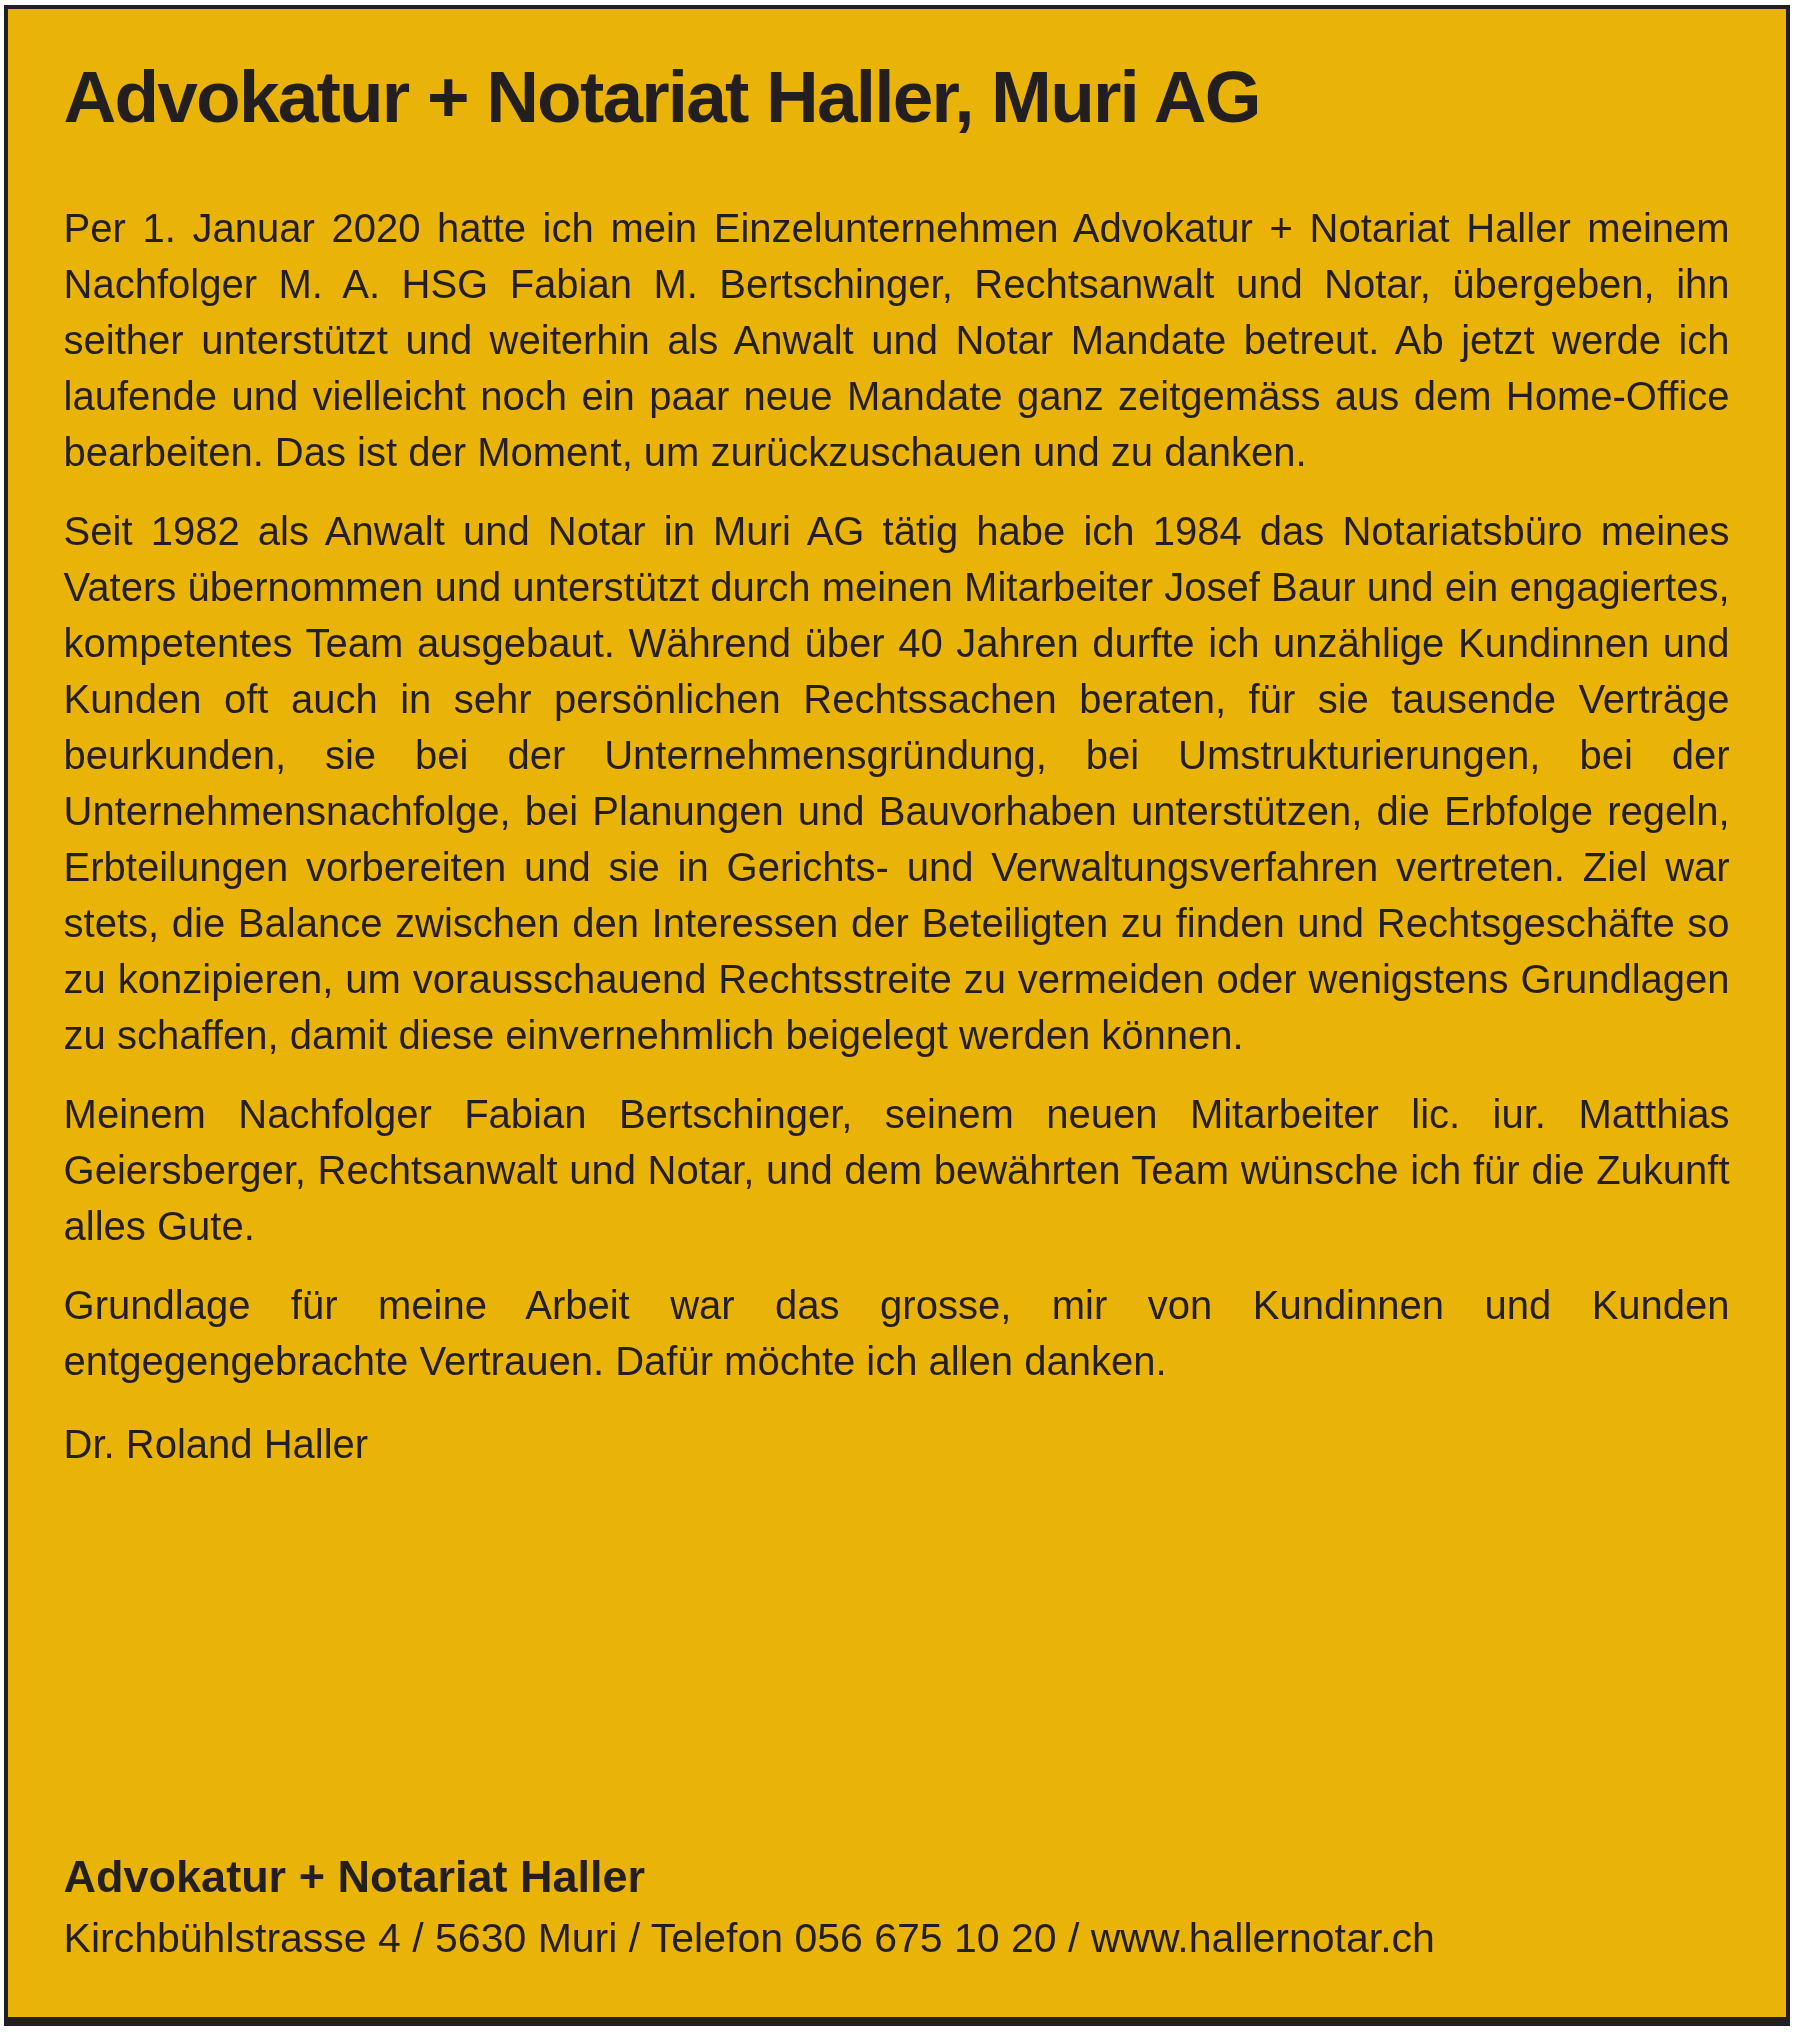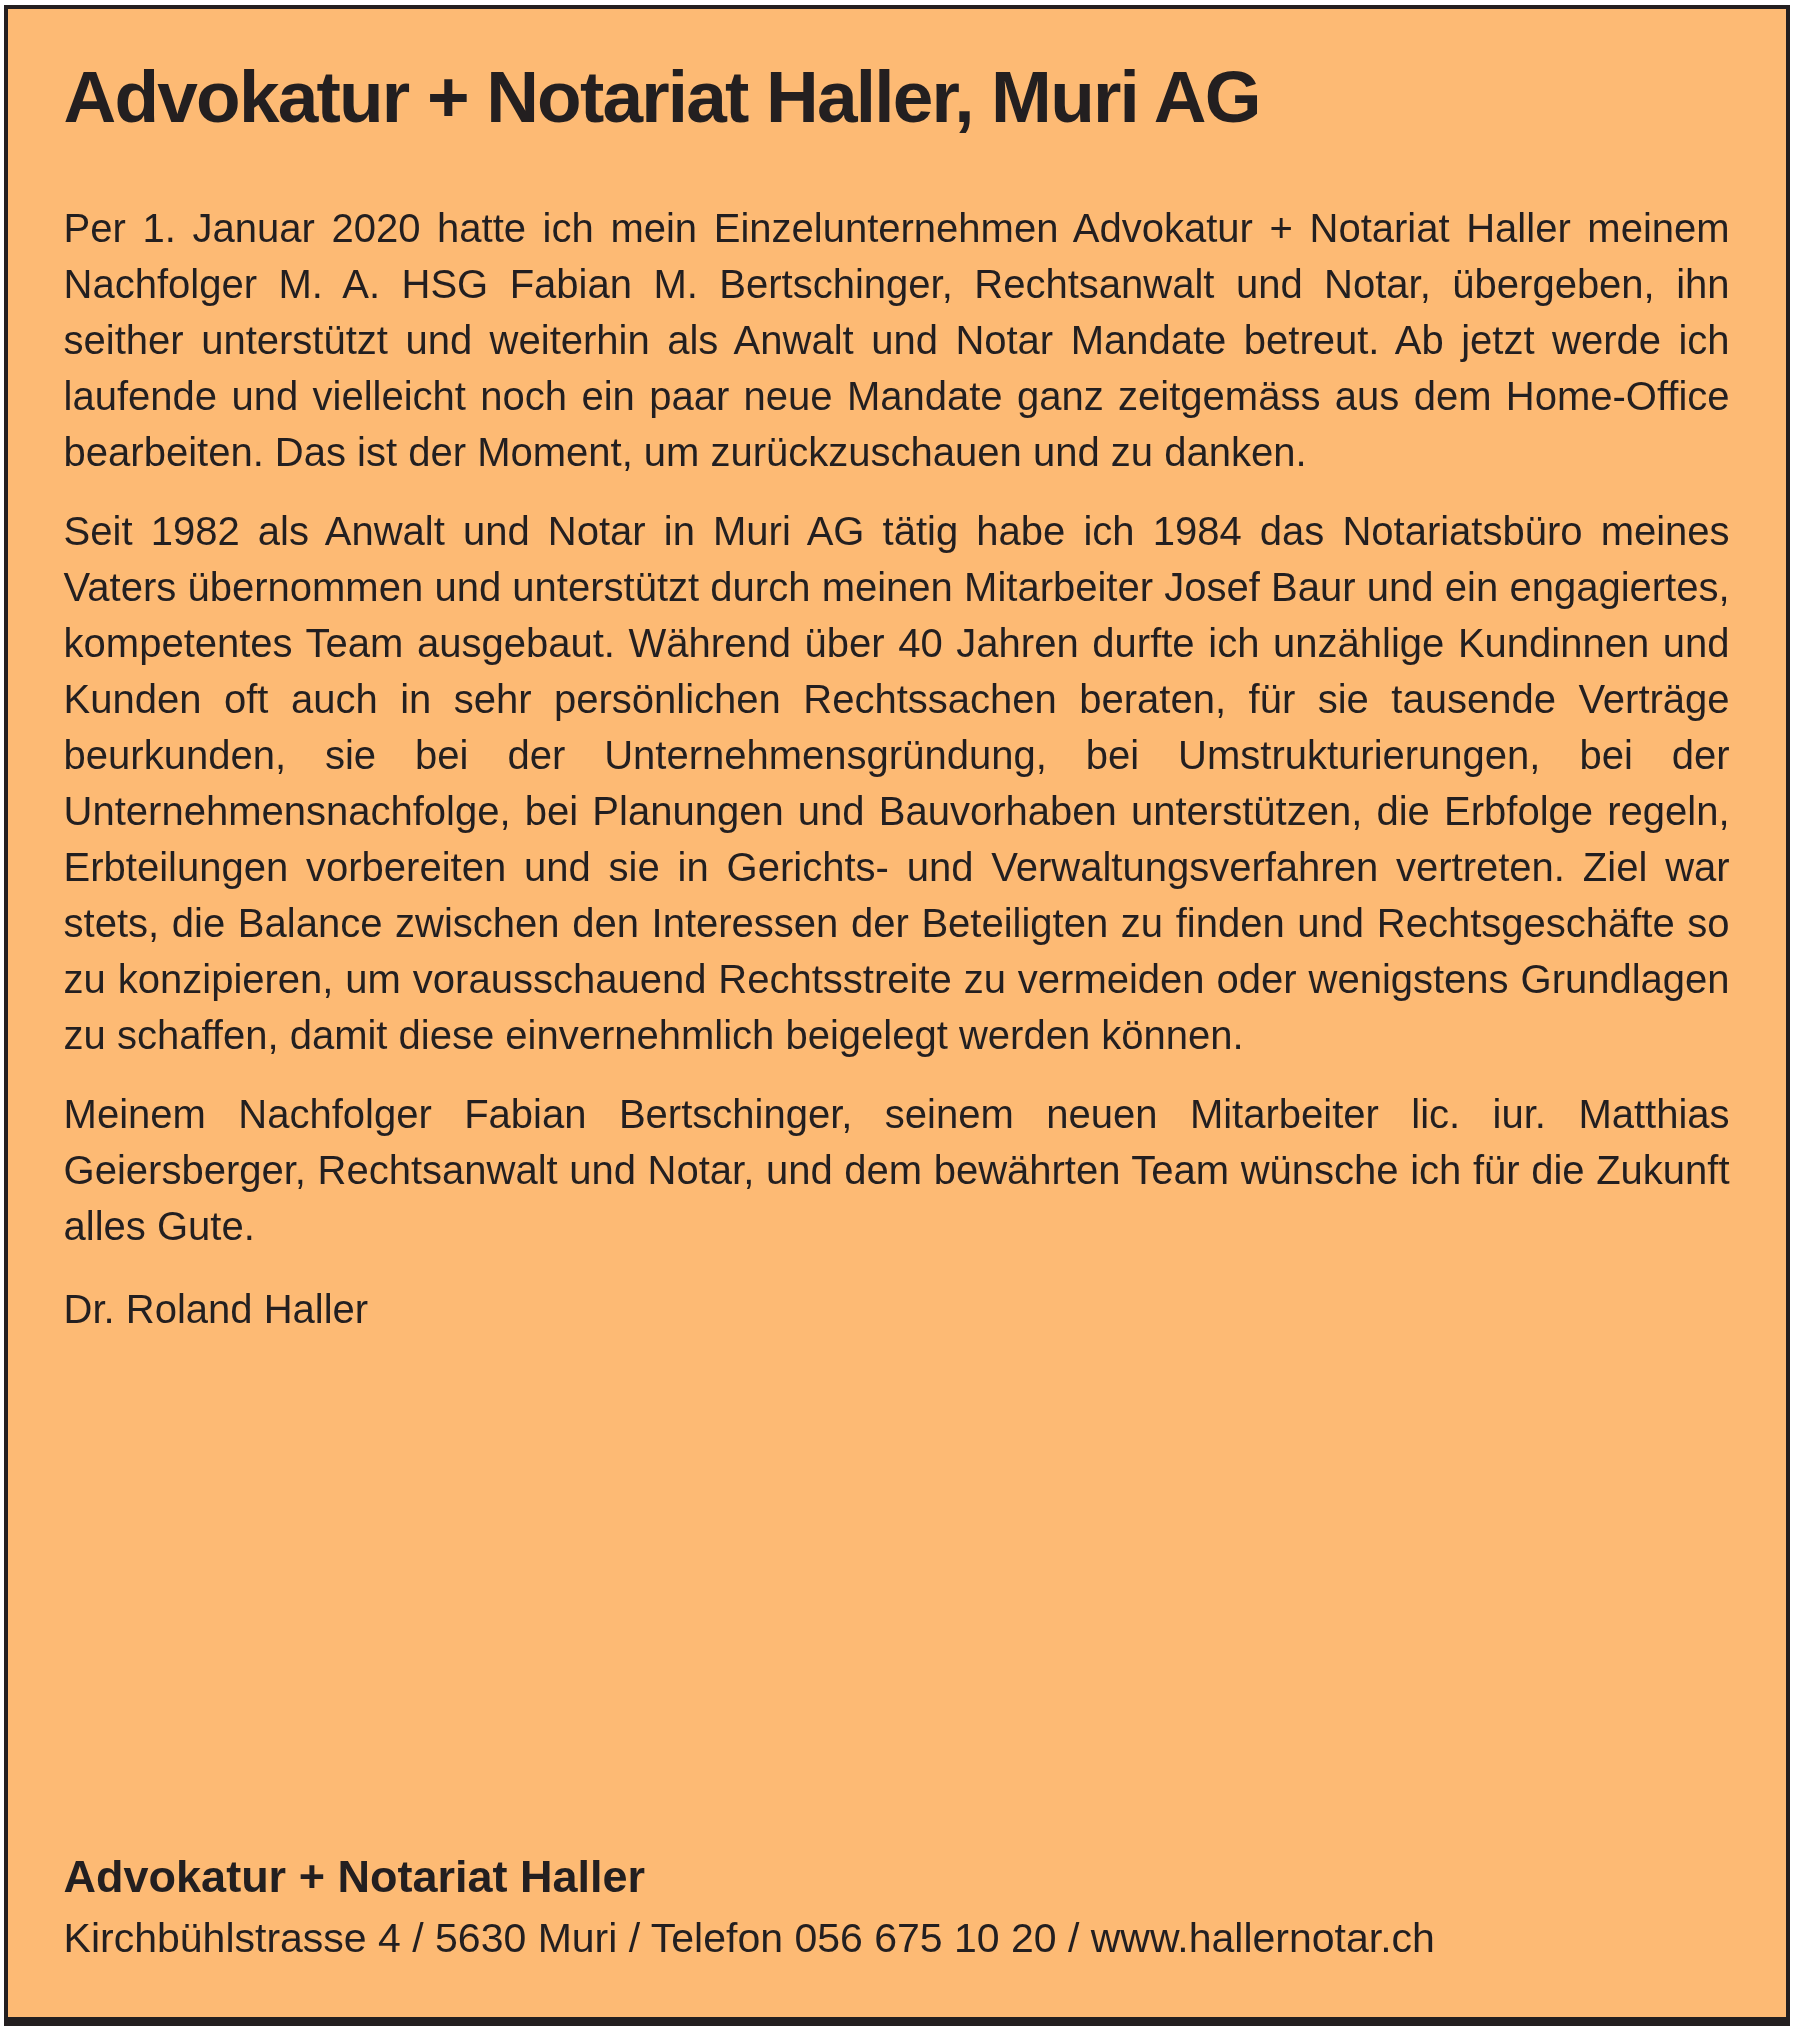--- a/index.html
+++ b/index.html
@@ -18,21 +18,21 @@
   }
   .ad-box {
     position: absolute;
     left: 3.6px;
     top: 5.4px;
     width: 1786px;
     height: 2021px;
     box-sizing: border-box;
     border: 4.5px solid #231f20;
     border-bottom-width: 9px;
-    background: #fdba74;
+    background: #eab308;
     padding: 50px 56px 0 56px;
   }
   .title {
     margin: 0;
     font-size: 73px;
     font-weight: bold;
     letter-spacing: -1.8px;
     line-height: 1.05;
     color: #231f20;
   }
@@ -88,20 +88,21 @@
 
     <h1 class="title">Advokatur + Notariat Haller, Muri AG</h1>
 
 
     <p class="body-par first">Per 1. Januar 2020 hatte ich mein Einzelunternehmen Advokatur + Notariat Haller meinem Nachfolger M. A. HSG Fabian M. Bertschinger, Rechtsanwalt und Notar, übergeben, ihn seither unterstützt und weiterhin als Anwalt und Notar Mandate betreut. Ab jetzt werde ich laufende und vielleicht noch ein paar neue Mandate ganz zeitgemäss aus dem Home-Office bearbeiten. Das ist der Moment, um zurückzuschauen und zu danken.</p>
 
     <p class="body-par">Seit 1982 als Anwalt und Notar in Muri AG tätig habe ich 1984 das Notariatsbüro meines Vaters übernommen und unterstützt durch meinen Mitarbeiter Josef Baur und ein engagiertes, kompetentes Team ausgebaut. Während über 40 Jahren durfte ich unzählige Kundinnen und Kunden oft auch in sehr persönlichen Rechtssachen beraten, für sie tausende Verträge beurkunden, sie bei der Unternehmensgründung, bei Umstrukturierungen, bei der Unternehmensnachfolge, bei Planungen und Bauvorhaben unterstützen, die Erbfolge regeln, Erbteilungen vorbereiten und sie in Gerichts- und Verwaltungsverfahren vertreten. Ziel war stets, die Balance zwischen den Interessen der Beteiligten zu finden und Rechtsgeschäfte so zu konzipieren, um vorausschauend Rechtsstreite zu vermeiden oder wenigstens Grundlagen zu schaffen, damit diese einvernehmlich beigelegt werden können.</p>
 
     <p class="body-par">Meinem Nachfolger Fabian Bertschinger, seinem neuen Mitarbeiter lic. iur. Matthias Geiersberger, Rechtsanwalt und Notar, und dem bewährten Team wünsche ich für die Zukunft alles Gute.</p>
 
+    <p class="body-par">Grundlage für meine Arbeit war das grosse, mir von Kundinnen und Kunden entgegengebrachte Vertrauen. Dafür möchte ich allen danken.</p>
 
     <p class="signature">Dr. Roland Haller</p>
 
     <div class="footer">
       <p class="footer-firm">Advokatur + Notariat Haller</p>
       <p class="footer-address">Kirchbühlstrasse 4 / 5630 Muri / Telefon 056 675 10 20 / www.hallernotar.ch</p>
     </div>
 
   </div>
 </div>

